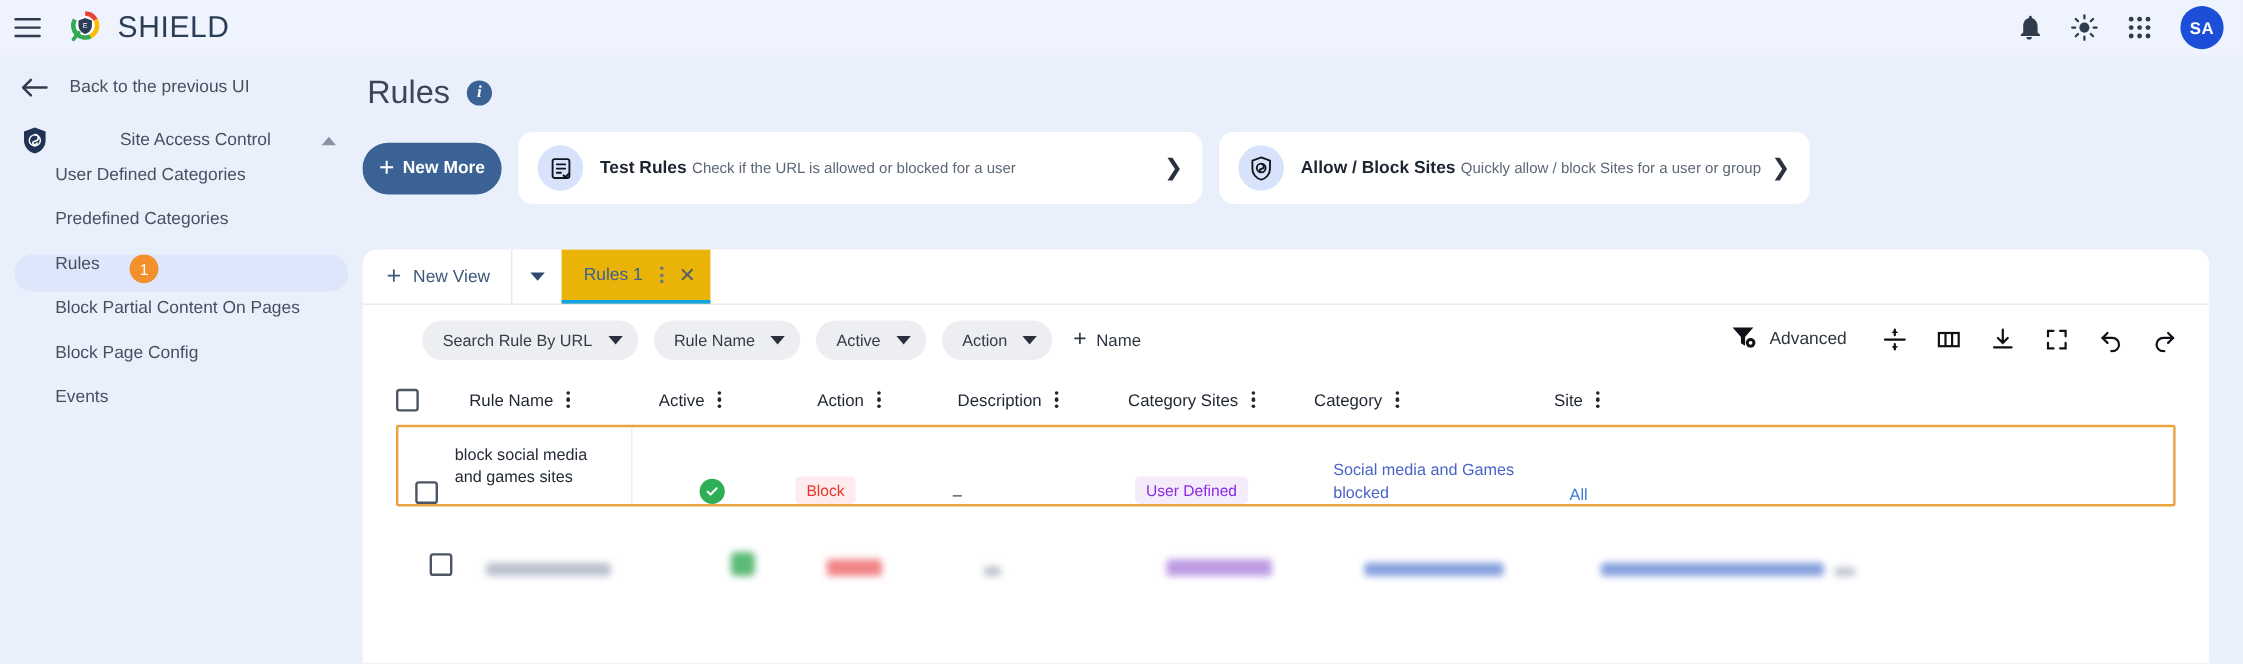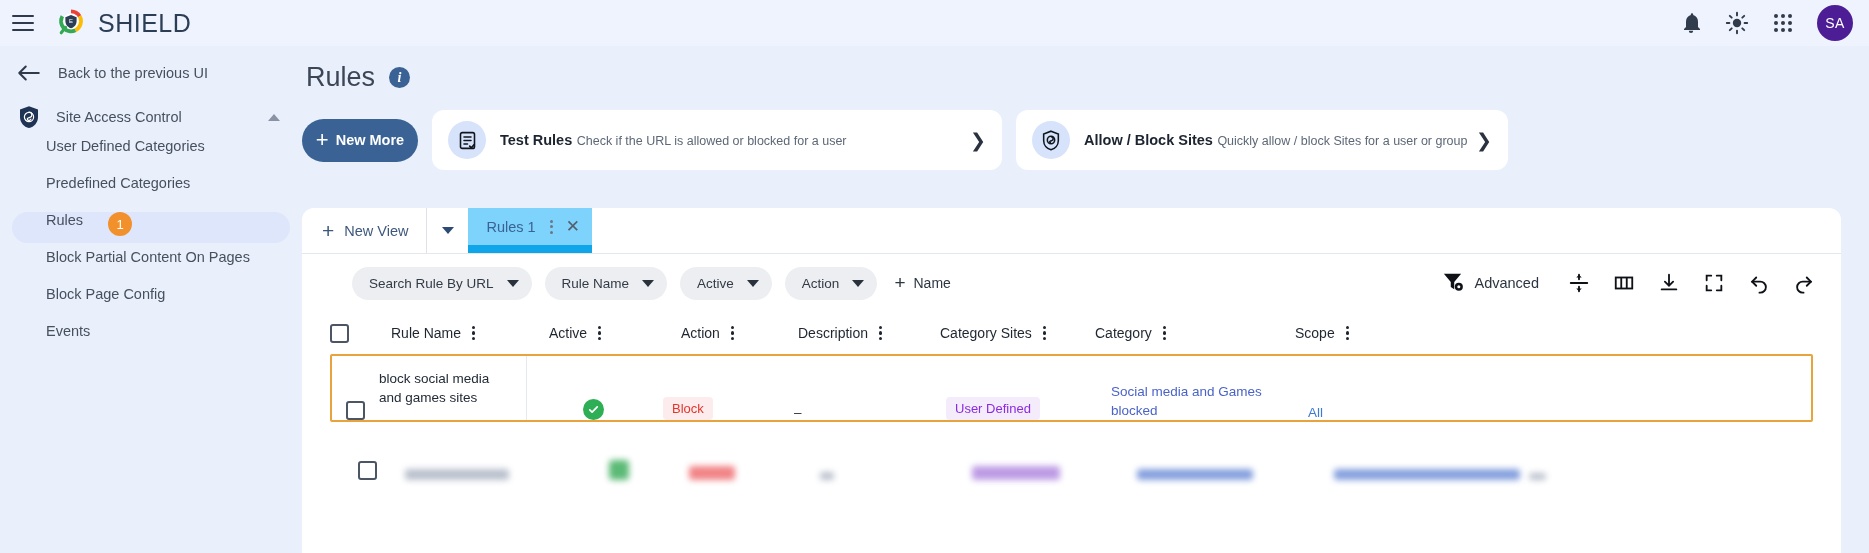--- a/index.html
+++ b/index.html
@@ -28,39 +28,39 @@
     font-size: 25px; color: #2c3e55; letter-spacing: .5px;
     margin-left: 10px; font-weight: 400;
   }
   #topbar-right {
     margin-left: auto; display: flex; align-items: center; gap: 22px;
     padding-right: 16px;
   }
   .tb-icon { width: 24px; height: 24px; cursor: pointer; color: #3d4a5c; }
   #avatar {
     width: 36px; height: 36px; border-radius: 50%;
-    background: #4c1d95; color: #fff; font-size: 14px; font-weight: normal;
+    background: #1d4ed8; color: #fff; font-size: 14px; font-weight: bold;
     display: flex; align-items: center; justify-content: center;
     cursor: pointer; letter-spacing: .5px;
   }
 
   
   #sidebar {
     position: absolute; top: 46px; left: 0; width: 302px; height: 507px;
     background: #eaf0fb;
   }
   .side-row {
     display: flex; align-items: center; height: 30px;
     margin: 0 12px; padding-left: 0; cursor: pointer; position: relative;
   }
   #back-row { margin-top: 12px; }
   #back-arrow { width: 26px; height: 20px; margin-left: 4px; color:#2f3b4d; }
   .side-text { font-size: 14.5px; color: #46505f; }
   #back-row .side-text { margin-left: 16px; }
-  #sac-row { margin-top: 14px; }
+  #sac-row { margin-top: 14px; gap: 44px; }
   #sac-icon { width: 22px; height: 24px; margin-left: 6px; }
   #sac-row .side-text { margin-left: 16px; }
   #sac-caret {
     position: absolute; right: 10px; width: 0; height: 0;
     border-left: 6px solid transparent; border-right: 6px solid transparent;
     border-bottom: 7px solid #8a93a3;
   }
   .sub-row {
     display: flex; height: 31px; margin: 0 12px;
     padding-left: 34px; cursor: pointer; border-radius: 16px; margin-top: 6px;
@@ -126,21 +126,21 @@
   }
   #new-view-btn .plus { font-size: 21px; font-weight: 300; margin-right: 10px; color:#3e587c; }
   #view-caret-btn {
     display: flex; align-items: center; justify-content: center;
     width: 42px; border-left: 1px solid #dfe3e9; cursor: pointer;
   }
   .caret-dn { width: 0; height: 0; border-left: 6px solid transparent;
               border-right: 6px solid transparent; border-top: 7px solid #2e4a73; }
   .view-tab {
     display: flex; align-items: center; padding: 0 12px 0 18px;
-    background: #7dd3fc; border-bottom: 8px solid #0ea5e9; cursor: pointer;
+    background: #eab308; border-bottom: 3px solid #0ea5e9; cursor: pointer;
   }
   .view-tab-label { font-size: 14.5px; color: #3a6294; }
   .kebab { display: flex; flex-direction: column; gap: 2.5px; margin-left: 14px; cursor: pointer; }
   .kebab i { width: 3px; height: 3px; background: #6b7687; border-radius: 50%; display: block; }
   .tab-x { font-size: 17px; color: #55606f; margin-left: 13px; cursor: pointer; line-height: 1; }
 
   
   #filterbar { display: flex; align-items: center; height: 58px; padding: 0 26px 0 50px; }
   .chip {
     display: flex; align-items: center; height: 33px; border-radius: 17px;
@@ -494,21 +494,21 @@
         </span>
         <span class="th col-cat">
           <span>Category</span>
           <span class="kebab">
               <i></i>
               <i></i>
               <i></i>
             </span>
         </span>
         <span class="th col-scope">
-          <span>Scope</span>
+          <span>Site</span>
           <span class="kebab">
               <i></i>
               <i></i>
               <i></i>
             </span>
         </span>
       </div>
 
       <div class="trow" id="row-highlight">
         <span class="col-chk" style="justify-content:center;width:47px;">

